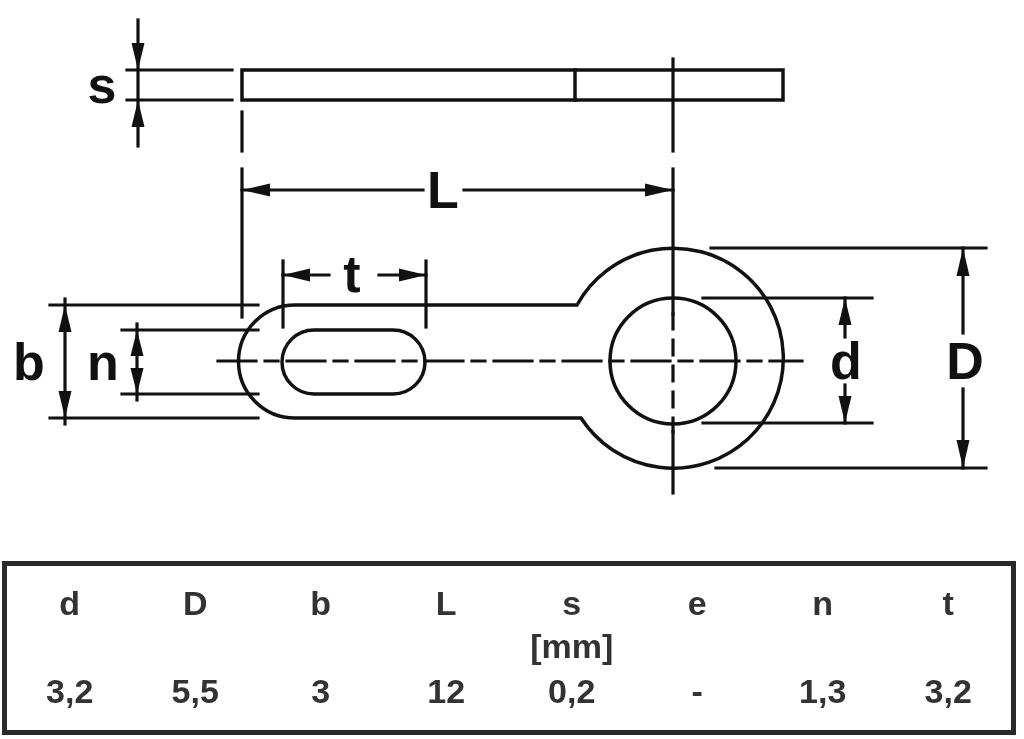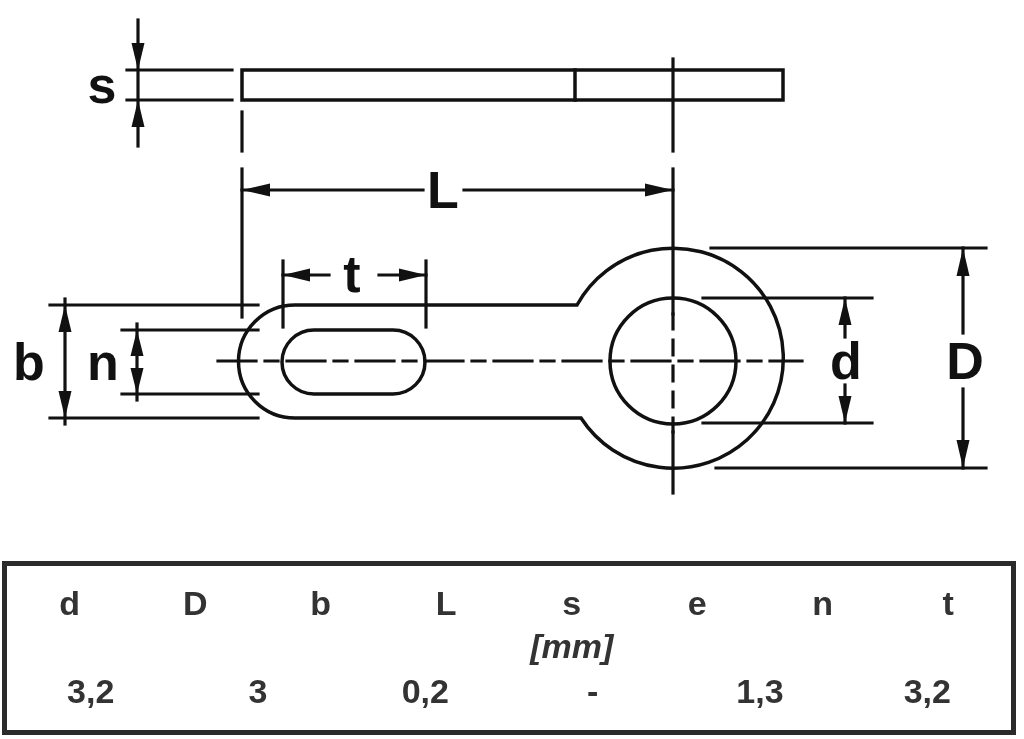--- a/index.html
+++ b/index.html
@@ -16,21 +16,21 @@
     font-family:"Liberation Sans",sans-serif;font-weight:bold;font-size:52px;
     fill:#111111;text-anchor:middle;
   }
   
   .spec-table{
     position:absolute;left:2px;top:561px;width:1014px;height:174px;
     box-sizing:border-box;border:5px solid #2b2b2b;background:#ffffff;
   }
   .trow{display:flex;width:100%;}
   .trow.thead{margin-top:16px;height:42px;}
-  .trow.tunit{height:44px;font-style:italic;}
+  .trow.tunit{height:44px;}
   .trow.tvals{height:46px;}
   .tcell{
     flex:1 1 0;display:flex;align-items:center;justify-content:center;
     font-weight:bold;font-size:34px;color:#333333;white-space:nowrap;
   }
 </style>
 </head>
 <body>
 
 <div id="app">
@@ -140,21 +140,23 @@
       <div class="tcell"></div>
       <div class="tcell"></div>
       <div class="tcell"></div>
       <div class="tcell">[mm]</div>
       <div class="tcell"></div>
       <div class="tcell"></div>
       <div class="tcell"></div>
     </div>
     <div class="trow tvals">
       <div class="tcell">3,2</div>
+      <div class="tcell">5,5</div>
       <div class="tcell">3</div>
+      <div class="tcell">12</div>
       <div class="tcell">0,2</div>
       <div class="tcell">-</div>
       <div class="tcell">1,3</div>
       <div class="tcell">3,2</div>
     </div>
   </div>
 
 </div>
 
 </body></html>

